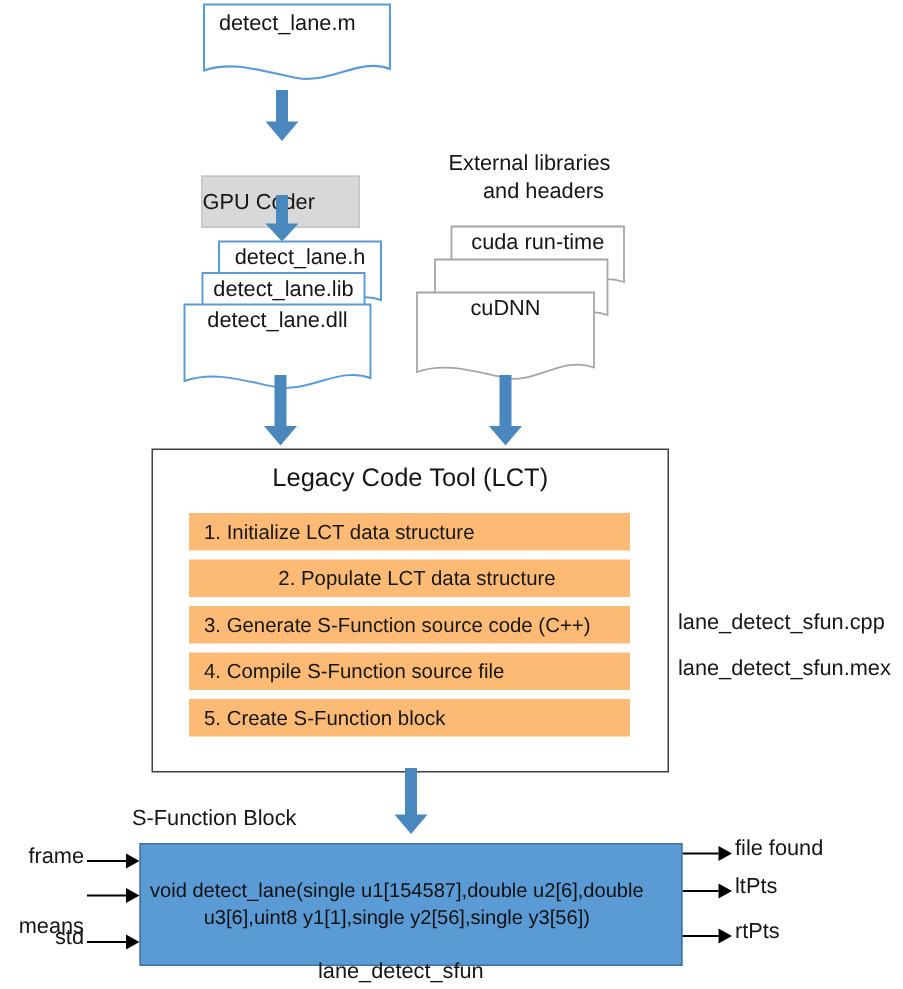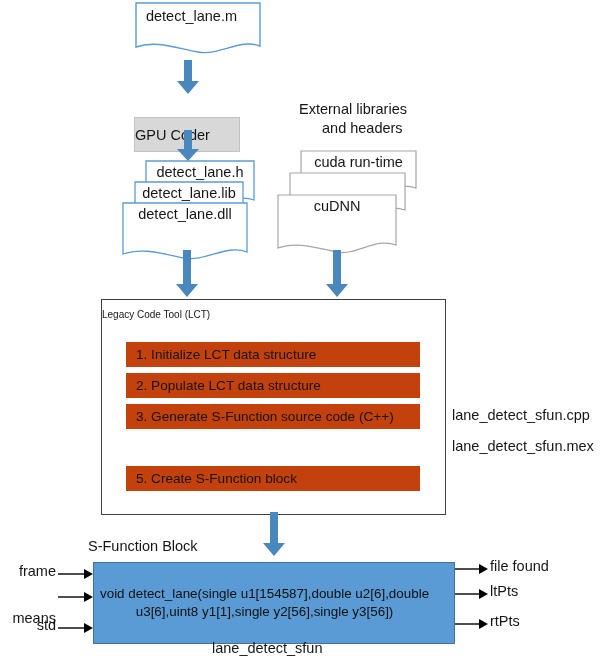--- a/index.html
+++ b/index.html
@@ -41,42 +41,43 @@
     border: 1px solid #c3c3c3;
     display: flex;
     align-items: center;
     justify-content: flex-start;
     font-size: 14.5px;
     color: #161616;
     margin-top: 22px;
   }
   .step-box {
     position: absolute;
-    background: #c2410c;
+    background: #fdba74;
     border: none;
     display: flex;
     align-items: center;
     font-size: 13.6px;
     color: #161616;
     padding-left: 10px;
     box-sizing: border-box;
   }
 
   
   #lct-box {
     position: absolute;
     background: #ffffff;
     border: 1.5px solid #404040;
     box-sizing: border-box;
   }
   #lct-title {
     position: absolute;
     left: 0;
     width: 100%;
-    font-size: 10px;
+    text-align: center;
+    font-size: 17px;
     color: #161616;
   }
 
   
   .dn-arrow { position: absolute; }
   .dn-arrow svg { display: block; }
 
   
   #sfun-block {
     position: absolute;
@@ -203,25 +204,28 @@
     </svg>
   </div>
 
   <div id="lct-box" style="left:101px; top:299px; width:345px; height:216px;">
     <div id="lct-title" style="top:9px;">Legacy Code Tool (LCT)</div>
   </div>
 
   <div class="step-box" style="left:126px; top:342px; width:294px; height:25px;">
     <span>1. Initialize LCT data structure</span>
   </div>
-  <div class="step-box" style="left:126px; top:373px; width:294px; height:25px;">
+  <div class="step-box" style="left:126px; top:373px; width:294px; height:25px;justify-content:center;">
     <span>2. Populate LCT data structure</span>
   </div>
   <div class="step-box" style="left:126px; top:404px; width:294px; height:25px;">
     <span>3. Generate S-Function source code (C++)</span>
+  </div>
+  <div class="step-box" style="left:126px; top:435px; width:294px; height:25px;">
+    <span>4. Compile S-Function source file</span>
   </div>
   <div class="step-box" style="left:126px; top:466px; width:294px; height:25px;">
     <span>5. Create S-Function block</span>
   </div>
 
   <div class="txt" style="left:452px; top:438px;">lane_detect_sfun.mex</div>
   <div class="txt" style="left:452px; top:407px;">lane_detect_sfun.cpp</div>
 
   <div class="dn-arrow" style="left:262px; top:512px;">
     <svg width="24" height="45" viewBox="0 0 24 45">

